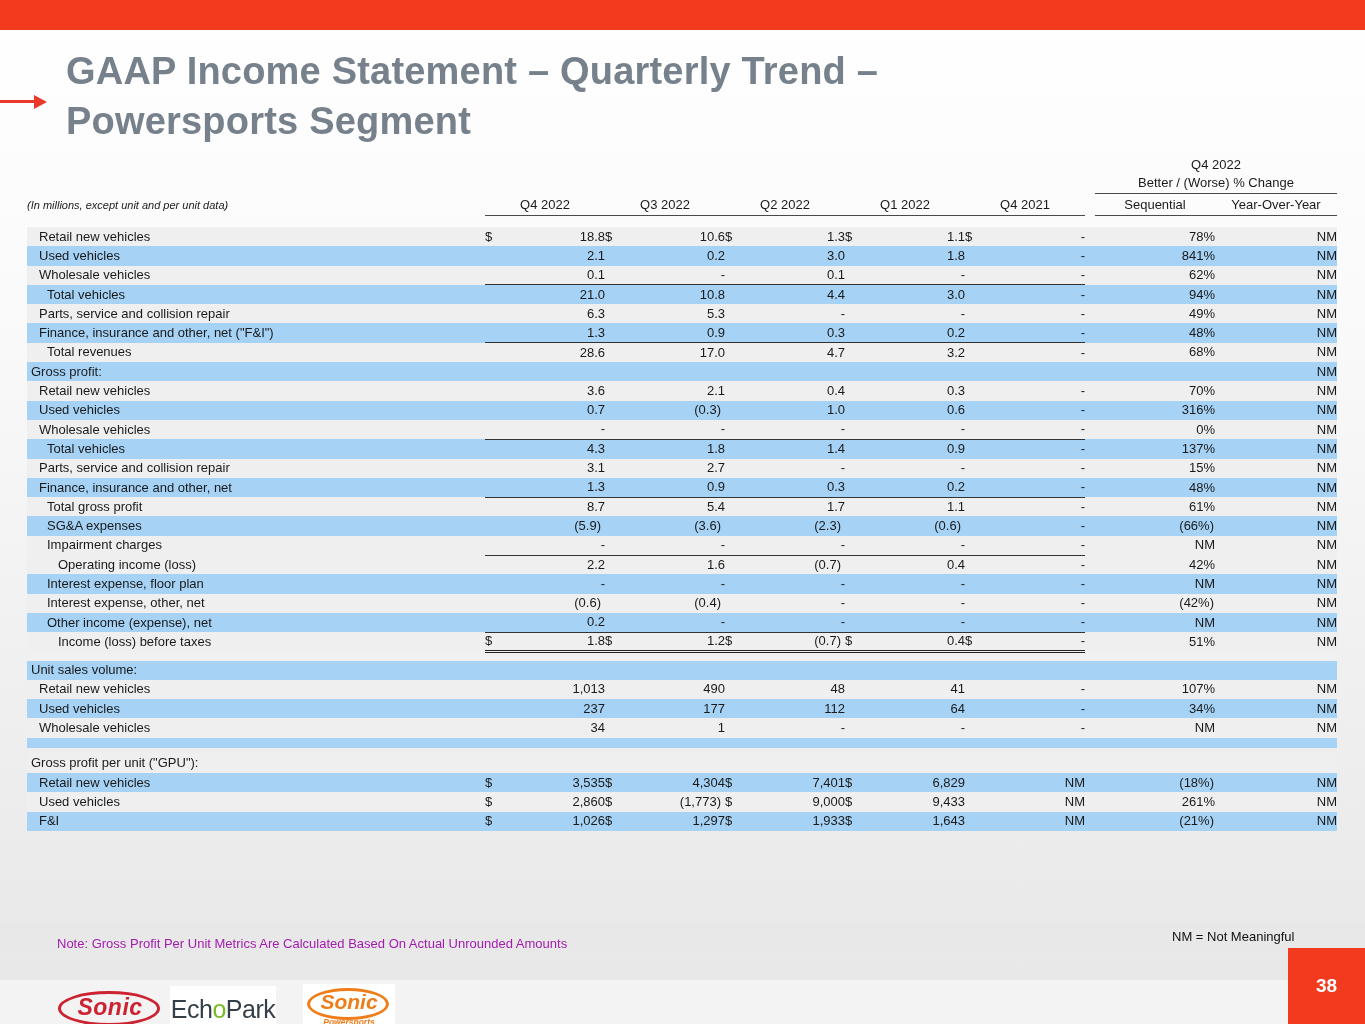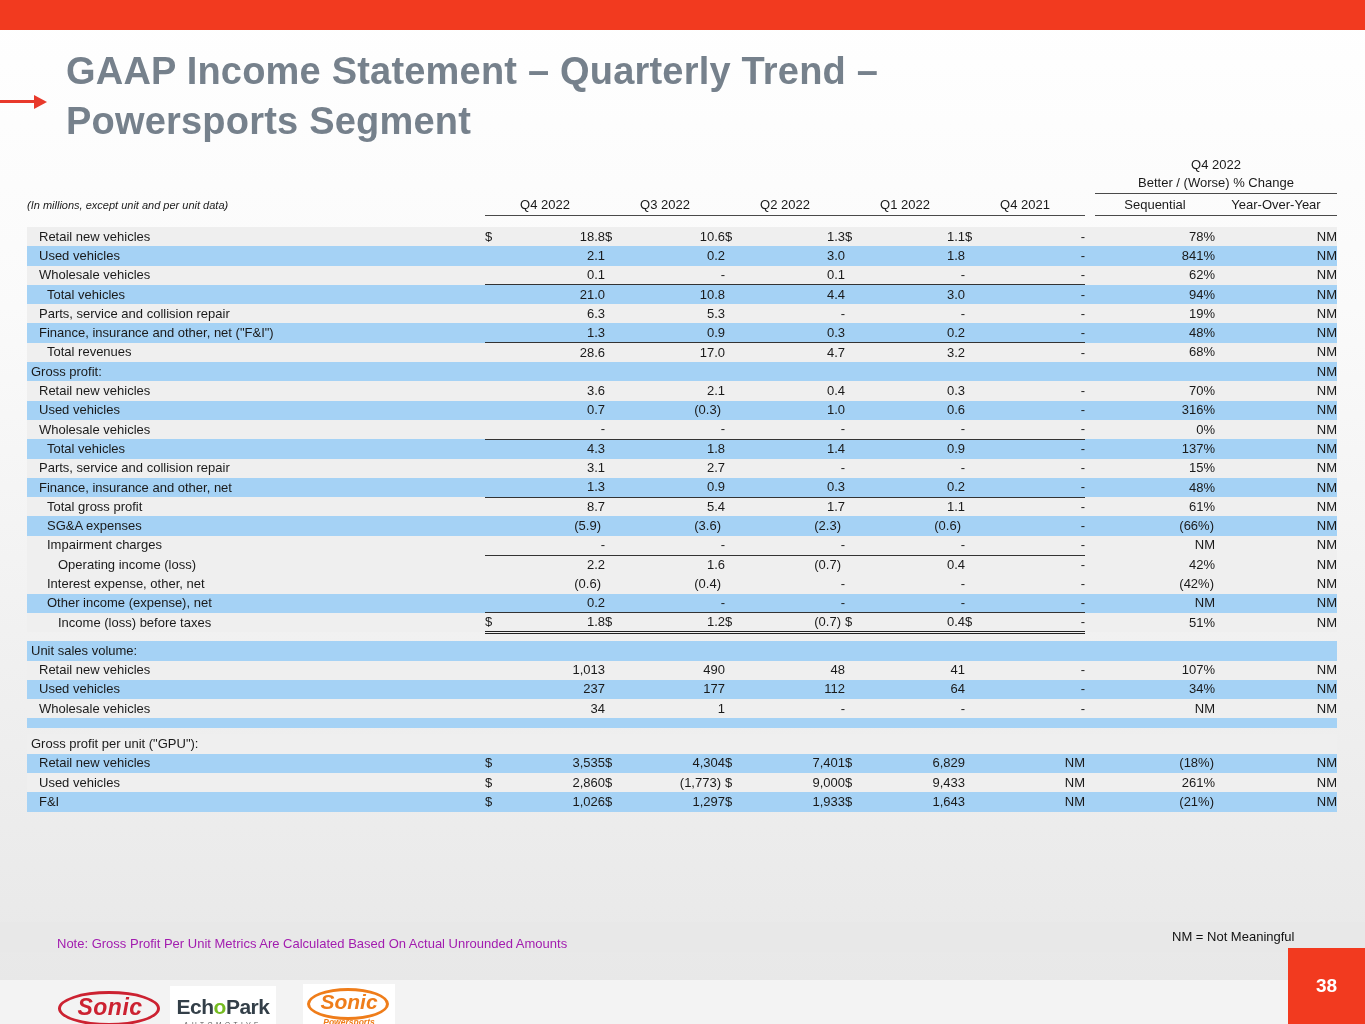--- a/index.html
+++ b/index.html
@@ -67,21 +67,21 @@
 
   .sonic-logo { width:106px; height:46px; }
   .sonic-ellipse { position:absolute; left:1px; top:1px; width:102px; height:35px;
     border:3px solid #cc2231; border-radius:50%; }
   .sonic-word { position:absolute; left:0; top:4px; width:106px; text-align:center;
     font-size:23px; font-weight:bold; font-style:italic; color:#cc2231; letter-spacing:0.5px; }
   .sonic-sub { position:absolute; left:0; top:33px; width:106px; text-align:center;
     font-size:9px; font-weight:bold; font-style:italic; color:#cc2231; }
 
   .echo-logo { width:106px; height:52px; padding-top:9px; text-align:center; }
-  .echo-word { font-size:21px; font-weight:bold; color:#333f48; letter-spacing:-0.5px; }
+  .echo-word { font-size:25px; font-weight:normal; color:#333f48; letter-spacing:-0.5px; }
   .echo-o { color:#76bc21; }
   .echo-sub { margin-top:2px; font-size:6.5px; letter-spacing:3.5px; color:#555; }
 
   .pwr-logo { width:92px; height:54px; }
   .pwr-ellipse { position:absolute; left:4px; top:4px; width:82px; height:32px;
     border:3px solid #ef7d1a; border-radius:50%; }
   .pwr-word { position:absolute; left:0; top:6px; width:92px; text-align:center;
     font-size:21px; font-weight:bold; font-style:italic; color:#ef7d1a; }
   .pwr-sub { position:absolute; left:0; top:33px; width:92px; text-align:center;
     font-size:8.5px; font-weight:bold; font-style:italic; color:#ef7d1a; }
@@ -216,21 +216,21 @@
           <td class="val q">6.3</td>
           <td class="dol q"></td>
           <td class="val q">5.3</td>
           <td class="dol q"></td>
           <td class="val q">-</td>
           <td class="dol q"></td>
           <td class="val q">-</td>
           <td class="dol q"></td>
           <td class="val q">-</td>
           <td class="gap"></td>
-          <td class="seq">19%</td>
+          <td class="seq">49%</td>
           <td class="yoy">NM</td>
         </tr>
         <tr class="blue">
           <td class="lab i1">Finance, insurance and other, net ("F&amp;I")</td>
           <td class="dol q"></td>
           <td class="val q">1.3</td>
           <td class="dol q"></td>
           <td class="val q">0.9</td>
           <td class="dol q"></td>
           <td class="val q">0.3</td>
@@ -425,20 +425,36 @@
           <td class="dol q"></td>
           <td class="val q">1.6</td>
           <td class="dol q"></td>
           <td class="val q neg">(0.7)</td>
           <td class="dol q"></td>
           <td class="val q">0.4</td>
           <td class="dol q"></td>
           <td class="val q">-</td>
           <td class="gap"></td>
           <td class="seq">42%</td>
+          <td class="yoy">NM</td>
+        </tr>
+        <tr class="blue">
+          <td class="lab i2">Interest expense, floor plan</td>
+          <td class="dol q"></td>
+          <td class="val q">-</td>
+          <td class="dol q"></td>
+          <td class="val q">-</td>
+          <td class="dol q"></td>
+          <td class="val q">-</td>
+          <td class="dol q"></td>
+          <td class="val q">-</td>
+          <td class="dol q"></td>
+          <td class="val q">-</td>
+          <td class="gap"></td>
+          <td class="seq">NM</td>
           <td class="yoy">NM</td>
         </tr>
         <tr class="gray">
           <td class="lab i2">Interest expense, other, net</td>
           <td class="dol q"></td>
           <td class="val q neg">(0.6)</td>
           <td class="dol q"></td>
           <td class="val q neg">(0.4)</td>
           <td class="dol q"></td>
           <td class="val q">-</td>

